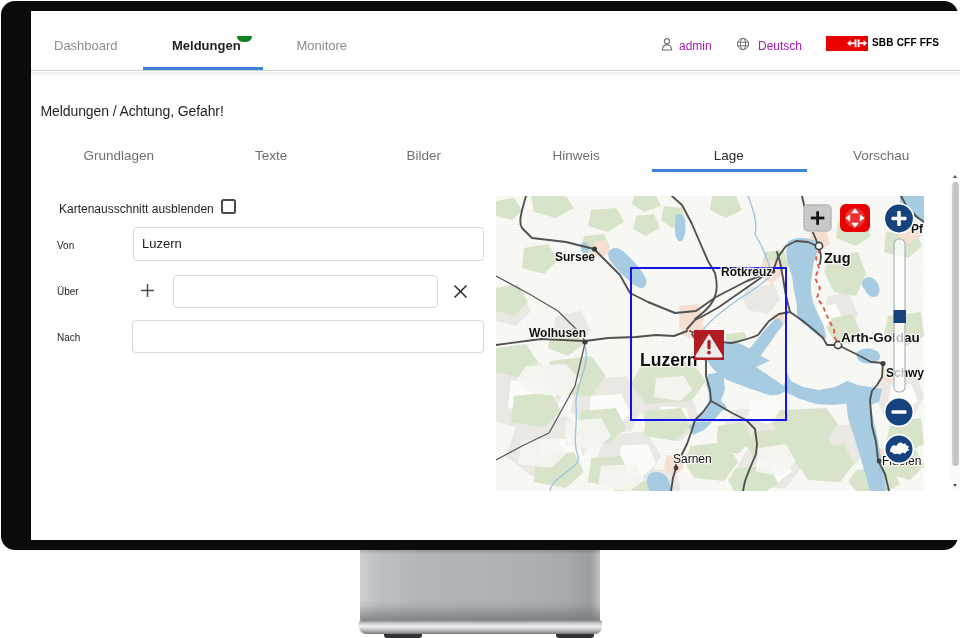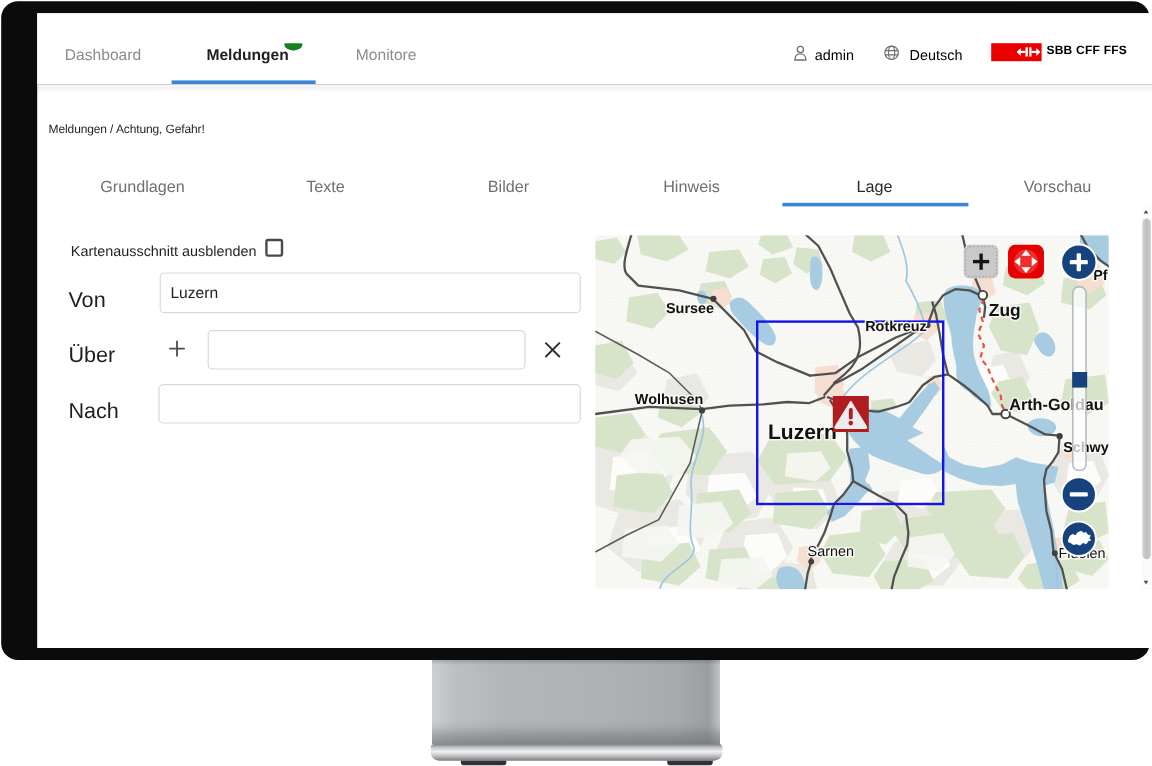--- a/index.html
+++ b/index.html
@@ -19,31 +19,31 @@
   .foot { position:absolute; top:633.5px; width:38px; height:4px; background:#323234; border-radius:0 0 3px 3px; }
   .foot.l { left:384px; } .foot.r { left:556px; }
 
   
   .header { position:absolute; left:0; top:0; width:937px; height:59.5px; background:#fff; border-bottom:1px solid #cfcfcf; }
   .hshadow { position:absolute; left:0; top:61px; width:937px; height:5px; background:linear-gradient(to bottom, rgba(0,0,0,.07), rgba(0,0,0,0)); }
   .nav { font-size:13px; color:#8b8b8b; }
   .nav.active { color:#1f1f1f;font-weight:bold; }
   .meld-badge { position:absolute; left:206px; top:24.5px; width:14.5px; height:6px; background:#15801f; border-radius:1px 1px 8px 8px / 1px 1px 6px 6px; }
   .nav-underline { position:absolute; left:112px; top:55.5px; width:120px; height:3.5px; background:#3c85d6; }
-  .hdr-gray { font-size:12px; color:#000000; }
+  .hdr-gray { font-size:12px; color:#a21caf; }
   .sbb-flag { position:absolute; left:795px; top:25px; width:42px; height:14.5px; background:#eb0000; }
   .sbb-text { position:absolute; left:841px; top:26px; font-size:10px; font-weight:bold; color:#000; letter-spacing:.2px; }
 
-  .breadcrumb { position:absolute; left:9.5px; top:92px; font-size:10px; letter-spacing:-0.1px; color:#1f1f1f; }
+  .breadcrumb { position:absolute; left:9.5px; top:92px; font-size:14px; letter-spacing:-0.1px; color:#1f1f1f; }
 
   .tab { position:absolute; top:137px; font-size:13.5px; color:#6f6f6f; width:152.5px; text-align:center; }
   .tab.active { color:#2a2a2a; }
   .tab-underline { position:absolute; left:621px; top:158px; width:155px; height:3px; background:#3c85d6; }
 
-  .flabel { position:absolute; font-size:18px; color:#1f1f1f; }
+  .flabel { position:absolute; font-size:10px; color:#1f1f1f; }
   .checkbox { position:absolute; left:190px; top:188px; width:15px; height:15px; border:2px solid #4a4a4a; border-radius:2.5px; background:#fff; }
   .input { position:absolute; border:1px solid #d9d9d9; border-radius:4px; background:#fff; font-size:13px; color:#222; line-height:32px; padding-left:8px; }
 
   
   .sb-track { position:absolute; left:920px; top:161px; width:8.5px; height:319px; background:#fafafa; }
   .sb-btn { position:absolute; left:920px; width:8.5px; height:9px; background:#fdfdfd; }
   .sb-thumb { position:absolute; left:920.5px; top:171px; width:7.5px; height:284px; background:linear-gradient(to right,#d2d2d2,#bfbfbf 50%,#cdcdcd); border-radius:4px; }
   .arr { width:0; height:0; position:absolute; left:2px; border-left:2.6px solid transparent; border-right:2.6px solid transparent; }
 </style>
 </head>

